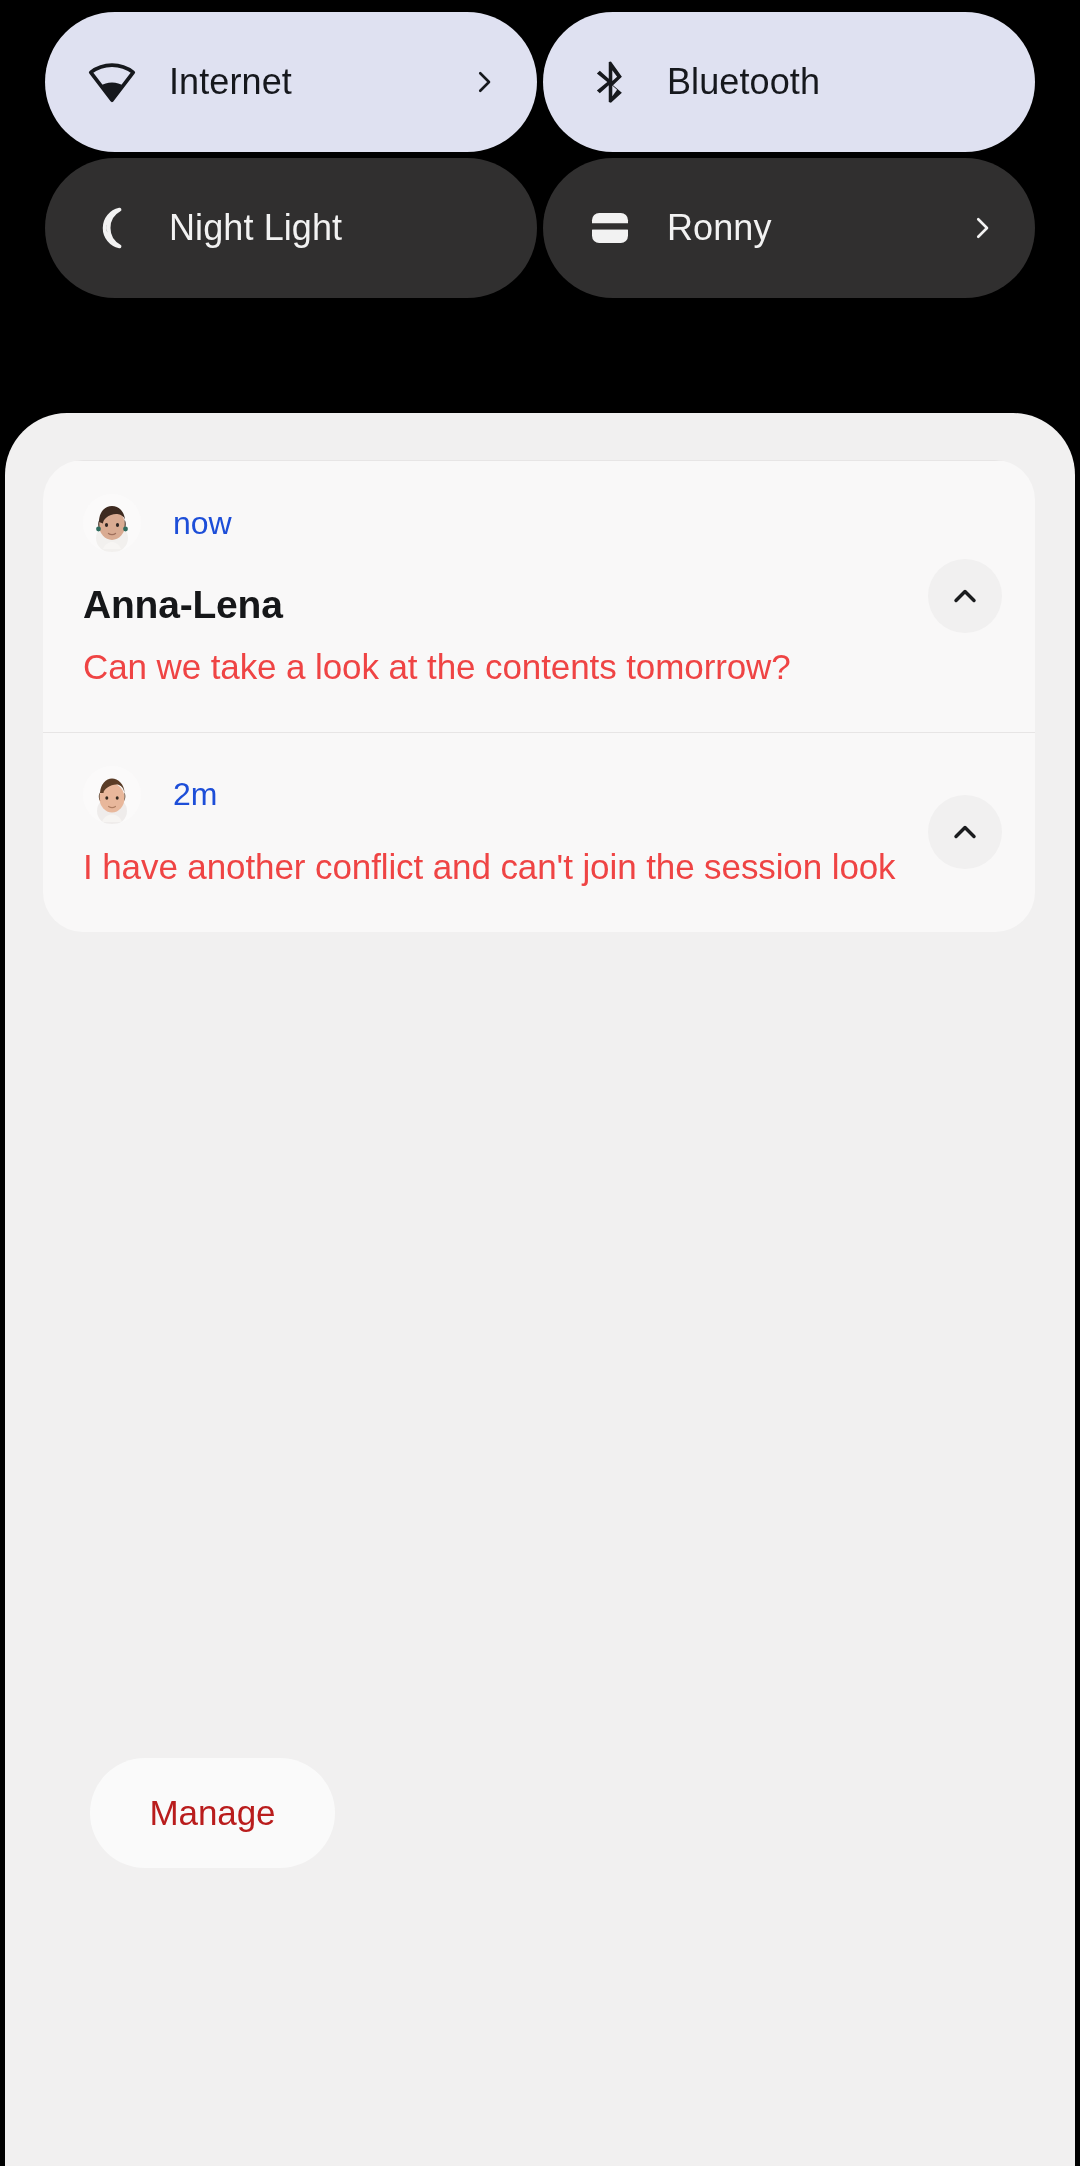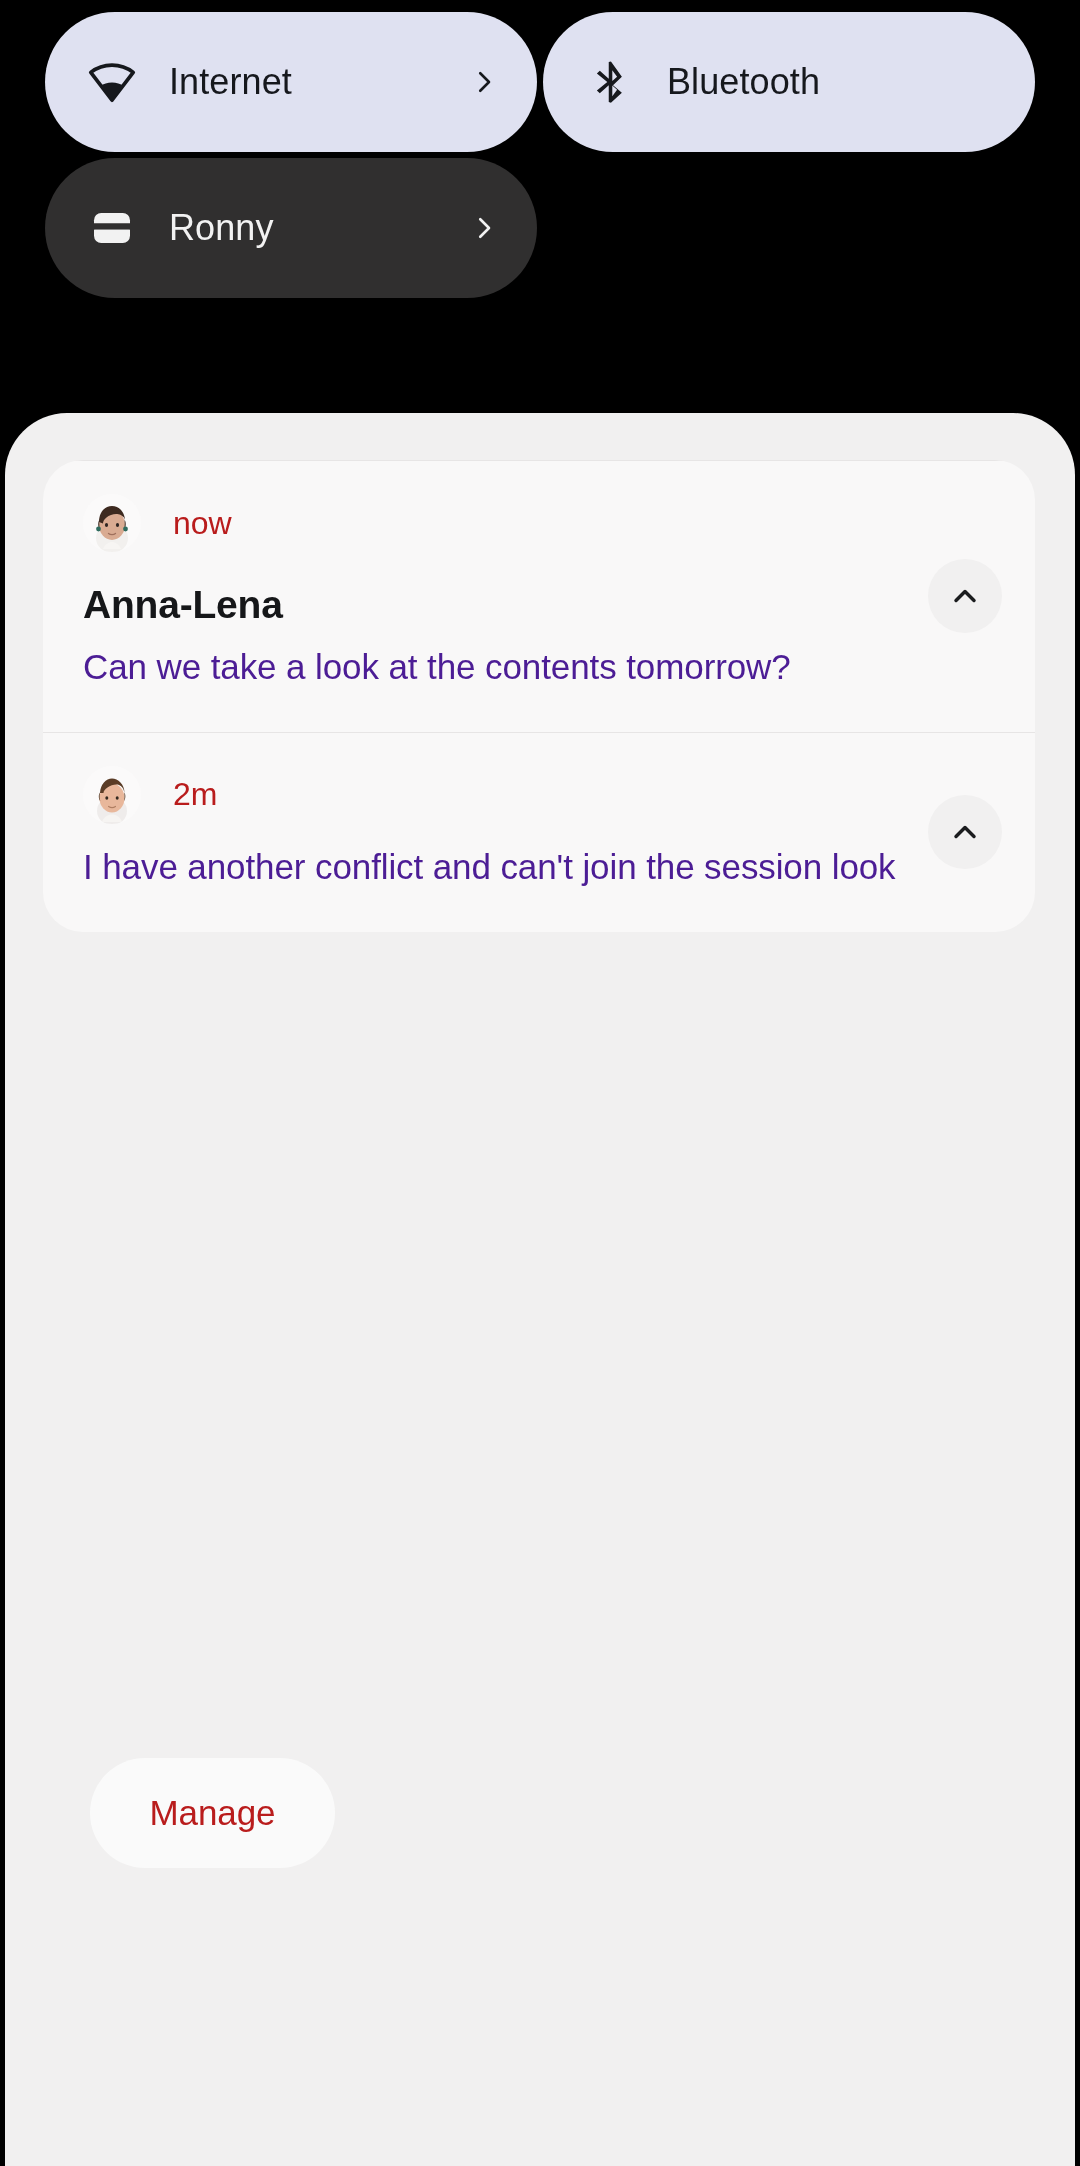--- a/index.html
+++ b/index.html
@@ -170,36 +170,36 @@
     overflow: hidden;
     background: #fbfafa;
     position: relative;
   }
 
   .avatar svg { display: block; }
 
   .msg-time {
     margin-left: 32px;
     font-size: 32px;
-    color: #b91c1c;
+    color: #1d4ed8;
   }
 
   .msg-sender {
     margin-top: 28px;
     font-size: 39px;
     font-weight: bold;
     color: #161719;
     letter-spacing: -0.2px;
   }
 
   .msg-body {
     margin-top: 18px;
     font-size: 35px;
     line-height: 1.28;
-    color: #4c1d95;
+    color: #ef4444;
     letter-spacing: -0.1px;
     max-width: 830px;
   }
 
   
   .notif-actions {
     position: absolute;
     top: 1345px;
     left: 0;
     width: 100%;
@@ -251,20 +251,28 @@
     <div class="qs-tile active">
       <span class="qs-icon">
         <svg width="50" height="50" viewBox="0 0 24 24">
           <path d="M11.4 2.4v8.05L7.1 6.6l-1.4 1.35L10.7 12l-5 4.05L7.1 17.4l4.3-3.85v8.05l1.05.4 5.25-4.85-4.25-3.6L17.7 9.5 12.45 2.2l-1.05.2z" fill="#16181d"></path>
           <path d="M13.1 6.4l2.3 3.1-2.3 2zM13.1 13.7l2.3 2-2.3 3.1z" fill="#dfe1f1"></path>
         </svg>
       </span>
       <span class="qs-label">Bluetooth</span>
     </div>
 
+    <div class="qs-tile inactive">
+      <span class="qs-icon">
+        <svg width="50" height="50" viewBox="0 0 24 24">
+          <path d="M15.6 3.2A9 9 0 0 0 15.6 20.8 10 10 0 0 1 15.6 3.2z" fill="none" stroke="#f2f2f2" stroke-width="1.85" stroke-linejoin="round"></path>
+        </svg>
+      </span>
+      <span class="qs-label">Night Light</span>
+    </div>
 
     <div class="qs-tile inactive">
       <span class="qs-icon">
         <svg width="48" height="48" viewBox="0 0 24 24">
           <rect x="3" y="4.5" width="18" height="15" rx="3.6" fill="#f2f2f2"></rect>
           <path d="M3 9.6h18v3.3H3z" fill="#302f2f"></path>
           <path d="M3.2 12.9h17.6l-.2 1.1H3.4z" fill="#f2f2f2"></path>
         </svg>
       </span>
       <span class="qs-label">Ronny</span>

